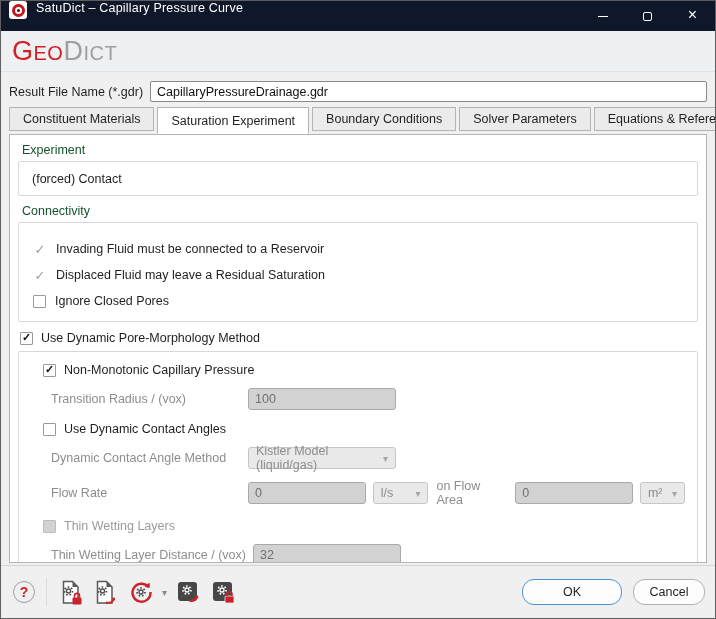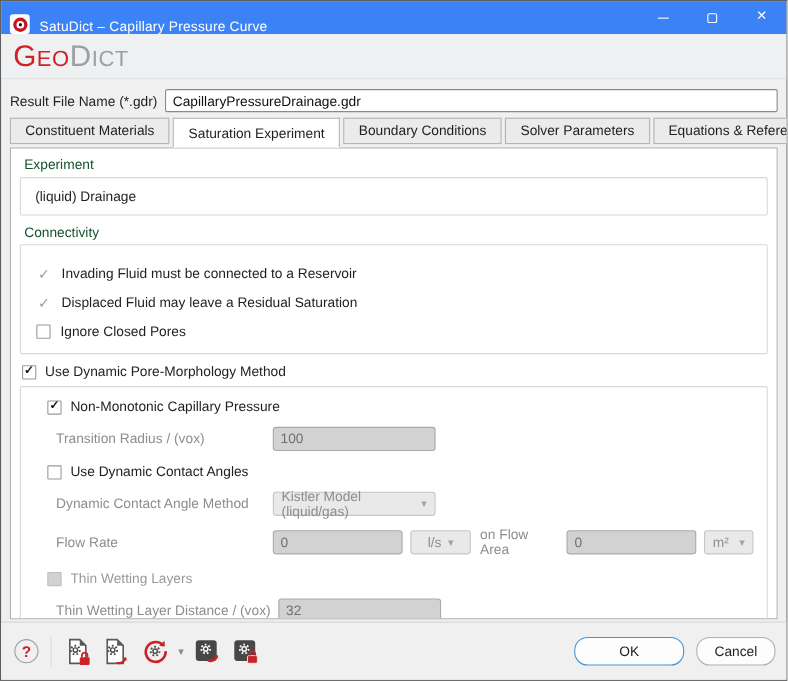--- a/index.html
+++ b/index.html
@@ -3,21 +3,21 @@
 <meta charset="utf-8">
 <style>
   * { margin:0; padding:0; box-sizing:border-box; }
   html,body { width:716px; height:619px; background:#fff; }
   body { font-family:"Liberation Sans", sans-serif; }
 
   .window { width:716px; height:619px; border:1px solid #5f5f5f; background:#f0f0f0;
             display:flex; flex-direction:column; overflow:hidden; }
 
   
-  .titlebar { height:30px; background:#3b82f6; display:flex; align-items:flex-end; flex-shrink:0; }
+  .titlebar { height:30px; background:#0f172a; display:flex; align-items:flex-start; flex-shrink:0; }
   .app-icon { width:18px; height:18px; background:#fff; border-radius:3px; margin-left:8px;
               display:flex; align-items:center; justify-content:center; }
   .app-icon-ring { width:13px; height:13px; background:#c4161c; border-radius:50%;
                    display:flex; align-items:center; justify-content:center; }
   .app-icon-dot { width:7px; height:7px; background:#fff; border-radius:50%;
                   display:flex; align-items:center; justify-content:center; }
   .app-icon-core { width:3px; height:3px; background:#3c1010; border-radius:50%; }
   .win-title { color:#fff; font-size:12.5px; margin-left:9px; letter-spacing:0.2px; }
   .win-controls { margin-left:auto; display:flex; height:100%; }
   .win-btn { width:45px; height:100%; display:flex; align-items:center; justify-content:center; cursor:default; }
@@ -77,21 +77,21 @@
   .form-row { display:flex; align-items:center; margin:10px 0 0 20px; font-size:12.5px;
               color:#8d8d8d; }
   .form-row .lab { width:197px; flex-shrink:0; }
   .form-row .lab.wide { width:auto; margin-right:7px; }
   .dis-input { height:22px; background:#d2d2d2; border:1px solid #a9a9a9; border-radius:3px;
                color:#6f6f6f; font-size:12.5px; padding:0 6px; display:flex; align-items:center; }
   .dis-select { height:22px; background:#e9e9e9; border:1px solid #c6c6c6; border-radius:3px;
                 color:#8d8d8d; font-size:12.5px; padding:0 7px; display:flex; align-items:center;
                 justify-content:space-between; }
   .sel-arrow { color:#a4a4a4; font-size:10px; margin-left:6px; }
-  .w181 { width:148px; } .w121 { width:121px; } .w57 { width:57px;justify-content:center; } .w46 { width:46px; }
+  .w181 { width:148px; } .w121 { width:121px; } .w57 { width:57px; } .w46 { width:46px; }
   .gap7 { margin-left:7px; } .midtext { margin:0 8px; color:#8d8d8d; }
 
   
   .footer { height:53px; border-top:1px solid #d4d4d4; background:#f0f0f0; flex-shrink:0;
             display:flex; align-items:center; padding:0 9px; }
   .help-btn { width:22px; height:22px; border:1.5px solid #9aa0a4; border-radius:50%;
               color:#cc2128; font-weight:bold; font-size:14px; display:flex; align-items:center;
               justify-content:center; background:transparent; margin-left:3px; }
   .vsep { width:1px; height:28px; background:#dcdcdc; margin:0 9px 0 11px; }
   .tool-btn { height:30px; display:flex; align-items:center; justify-content:center;
@@ -149,21 +149,21 @@
     <div class="tab active">Saturation Experiment</div>
     <div class="tab">Boundary Conditions</div>
     <div class="tab">Solver Parameters</div>
     <div class="tab">Equations &amp; References</div>
   </div>
 
   <div class="panel">
 
     <div class="section-label">Experiment</div>
     <div class="group-box experiment-box">
-      <span>(liquid) Drainage</span>
+      <span>(forced) Contact</span>
     </div>
 
     <div class="section-label">Connectivity</div>
     <div class="group-box conn-box">
       <div class="conn-row">
         <span class="graycheck">✓</span>
         <span>Invading Fluid must be connected to a Reservoir</span>
       </div>
       <div class="conn-row">
         <span class="graycheck">✓</span>

